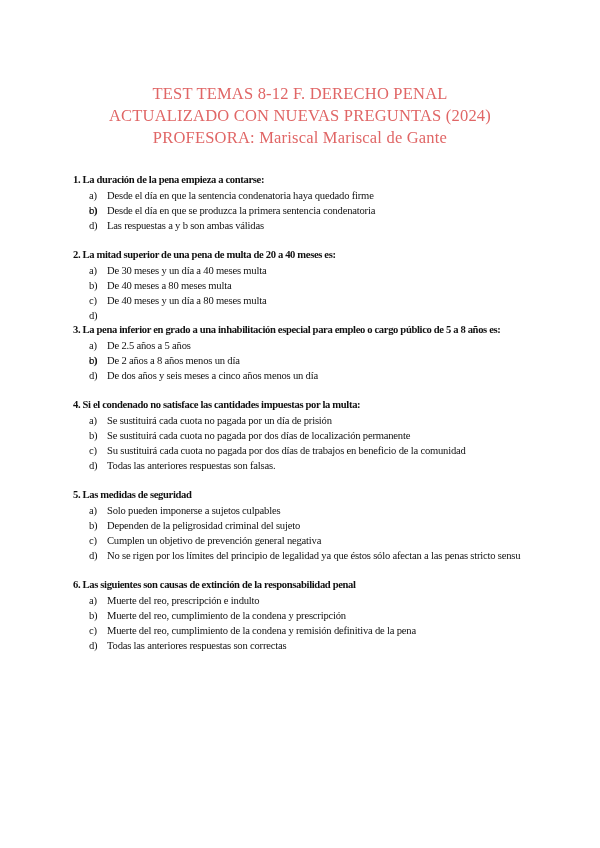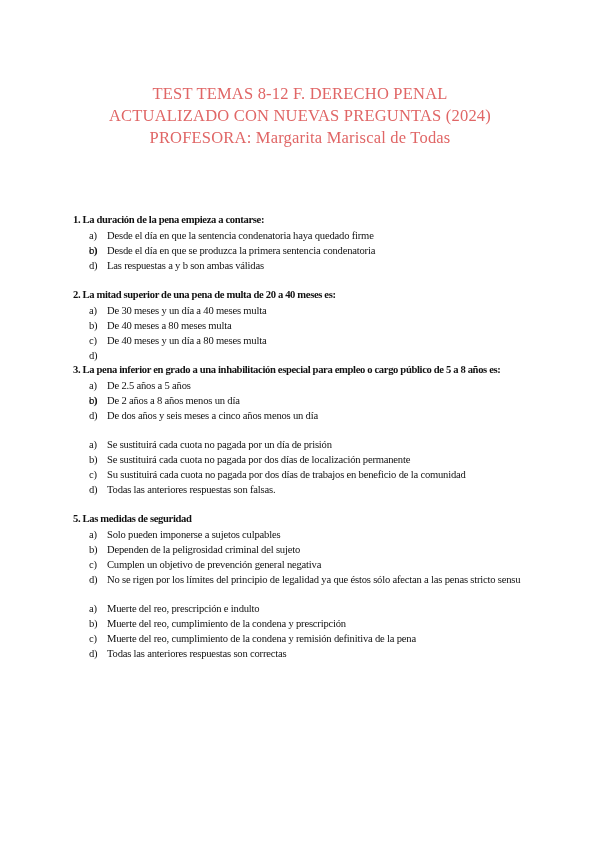--- a/index.html
+++ b/index.html
@@ -8,41 +8,41 @@
       font-family: "Liberation Serif", "DejaVu Serif", serif;
       color: #111111;
     }
     .page { position: absolute; left: 0; top: 10px; width: 600px; height: 848px; background: #fff; }
     .title-block {
       position: absolute; left: 60px; top: 73px; width: 480px;
       text-align: center; color: #e06666;
       font-size: 16.5px; line-height: 22px; letter-spacing: 0.2px;
     }
     .title-line { display: block; white-space: nowrap; }
-    .questions { position: absolute; left: 73px; top: 162px; width: 462px; margin-top: 40px; }
+    .questions { position: absolute; left: 73px; top: 162px; width: 462px; }
     .question { margin: 0 0 14px 0; }
     .q-heading {
       font-weight: bold; font-size: 10.6px; line-height: 15px;
       letter-spacing: -0.35px; margin: 0 0 1px 0; text-align: justify;
     }
     .q-options { list-style: none; margin: 0; padding: 0; }
     .q-option {
       position: relative; padding-left: 34px; font-size: 10.6px; line-height: 15px;
       letter-spacing: -0.2px; text-align: justify;
     }
     .opt-letter { position: absolute; left: 16px; top: 0; }
   </style>
 </head>
 <body>
 
 <div class="page">
   <div class="title-block">
     <span class="title-line">TEST TEMAS 8-12 F. DERECHO PENAL</span>
     <span class="title-line">ACTUALIZADO CON NUEVAS PREGUNTAS (2024)</span>
-    <span class="title-line">PROFESORA: Margarita Mariscal de Todas</span>
+    <span class="title-line">PROFESORA: Mariscal Mariscal de Gante</span>
   </div>
 
   <div class="questions">
 
     <div class="question">
       <div class="q-heading">1. La duración de la pena empieza a contarse:</div>
       <ul class="q-options">
         <li class="q-option"><span class="opt-letter">a)</span><span>Desde el día en que la sentencia condenatoria haya quedado firme</span></li>
         <li class="q-option"><span class="opt-letter">b)</span></li>
         <li class="q-option"><span class="opt-letter">c)</span><span>Desde el día en que se produzca la primera sentencia condenatoria</span></li>
@@ -64,39 +64,41 @@
       <div class="q-heading">3. La pena inferior en grado a una inhabilitación especial para empleo o cargo público de 5 a 8 años es:</div>
       <ul class="q-options">
         <li class="q-option"><span class="opt-letter">a)</span><span>De 2.5 años a 5 años</span></li>
         <li class="q-option"><span class="opt-letter">b)</span></li>
         <li class="q-option"><span class="opt-letter">c)</span><span>De 2 años a 8 años menos un día</span></li>
         <li class="q-option"><span class="opt-letter">d)</span><span>De dos años y seis meses a cinco años menos un día</span></li>
       </ul>
     </div>
 
     <div class="question">
+      <div class="q-heading">4. Si el condenado no satisface las cantidades impuestas por la multa:</div>
       <ul class="q-options">
         <li class="q-option"><span class="opt-letter">a)</span><span>Se sustituirá cada cuota no pagada por un día de prisión</span></li>
         <li class="q-option"><span class="opt-letter">b)</span><span>Se sustituirá cada cuota no pagada por dos días de localización permanente</span></li>
         <li class="q-option"><span class="opt-letter">c)</span><span>Su sustituirá cada cuota no pagada por dos días de trabajos en beneficio de la comunidad</span></li>
         <li class="q-option"><span class="opt-letter">d)</span><span>Todas las anteriores respuestas son falsas.</span></li>
       </ul>
     </div>
 
     <div class="question">
       <div class="q-heading">5. Las medidas de seguridad</div>
       <ul class="q-options">
         <li class="q-option"><span class="opt-letter">a)</span><span>Solo pueden imponerse a sujetos culpables</span></li>
         <li class="q-option"><span class="opt-letter">b)</span><span>Dependen de la peligrosidad criminal del sujeto</span></li>
         <li class="q-option"><span class="opt-letter">c)</span><span>Cumplen un objetivo de prevención general negativa</span></li>
         <li class="q-option"><span class="opt-letter">d)</span><span>No se rigen por los límites del principio de legalidad ya que éstos sólo afectan a las penas stricto sensu</span></li>
       </ul>
     </div>
 
     <div class="question">
+      <div class="q-heading">6. Las siguientes son causas de extinción de la responsabilidad penal</div>
       <ul class="q-options">
         <li class="q-option"><span class="opt-letter">a)</span><span>Muerte del reo, prescripción e indulto</span></li>
         <li class="q-option"><span class="opt-letter">b)</span><span>Muerte del reo, cumplimiento de la condena y prescripción</span></li>
         <li class="q-option"><span class="opt-letter">c)</span><span>Muerte del reo, cumplimiento de la condena y remisión definitiva de la pena</span></li>
         <li class="q-option"><span class="opt-letter">d)</span><span>Todas las anteriores respuestas son correctas</span></li>
       </ul>
     </div>
   </div>
 </div>
 

